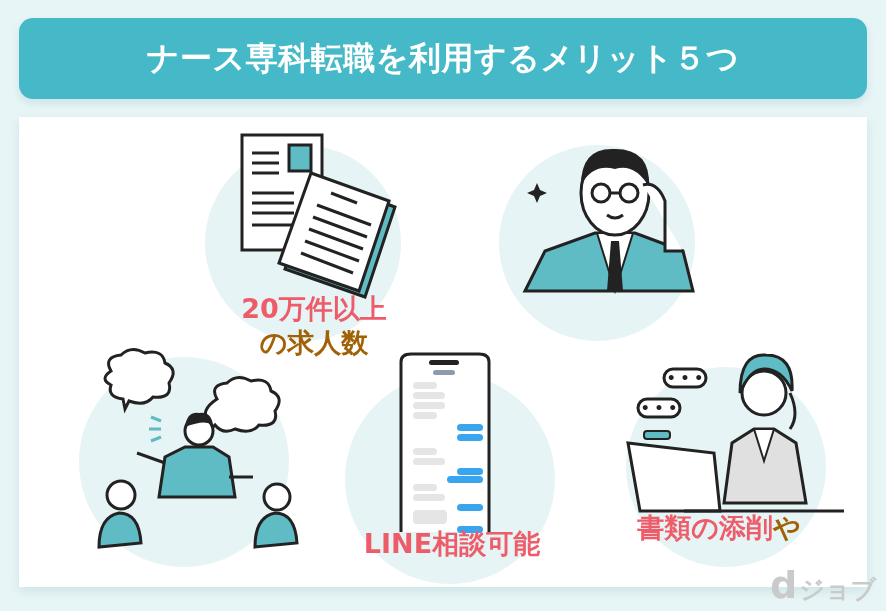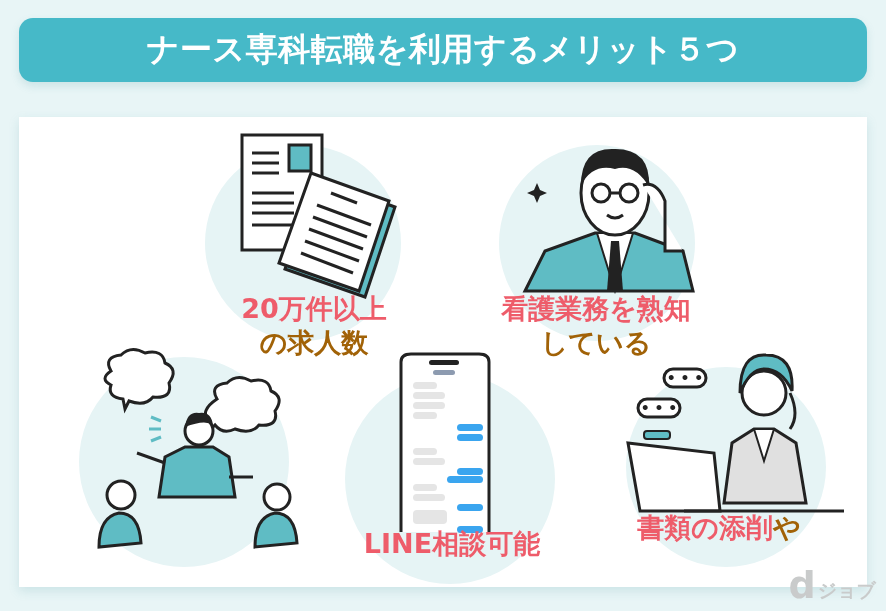--- a/index.html
+++ b/index.html
@@ -1,28 +1,28 @@
 <!DOCTYPE html>
 <html><head>
 <meta charset="utf-8">
 <style>
   html,body{margin:0;padding:0;}
   body{width:886px;height:611px;background:#e8f5f6;position:relative;overflow:hidden;font-family:"DejaVu Sans",sans-serif;}
-  .banner{position:absolute;left:19px;top:18px;width:848px;height:64px;background:#46b9c8;border-radius:14px;box-shadow:0 4px 8px rgba(70,150,160,0.18);display:flex;align-items:center;justify-content:center;}
+  .banner{position:absolute;left:19px;top:18px;width:848px;height:81px;background:#46b9c8;border-radius:14px;box-shadow:0 4px 8px rgba(70,150,160,0.18);display:flex;align-items:center;justify-content:center;}
   .banner-title{color:#fff;font-weight:bold;font-size:32px;letter-spacing:0.5px;}
   .panel{position:absolute;left:19px;top:117px;width:848px;height:470px;background:#fff;box-shadow:0 4px 10px rgba(70,150,160,0.18);}
   .item{position:absolute;}
   .circle{position:absolute;border-radius:50%;background:#e6f4f5;}
   .label{position:absolute;text-align:center;font-weight:bold;font-size:27px;line-height:34px;white-space:nowrap;}
   .red{color:#ee5c6a;}
   .dark{color:#a16207;}
   svg{position:absolute;overflow:visible;}
   .logo{position:absolute;right:10px;bottom:8px;display:flex;align-items:flex-end;color:#c9cbcb;font-weight:bold;}
   .logo .d{font-size:38px;line-height:36px;}
-  .logo .j{font-size:19px;line-height:26px;margin-left:2px;}
+  .logo .j{font-size:25px;line-height:26px;margin-left:2px;}
 </style>
 </head>
 <body>
 
 <div class="banner">
   <span class="banner-title">ナース専科転職を利用するメリット５つ</span>
 </div>
 
 <div class="panel">
 
@@ -65,24 +65,20 @@
       <polygon points="96,100 104,100 108,150 92,150" fill="#222"></polygon>
       <ellipse cx="100" cy="52" rx="34" ry="42" fill="#fff" stroke="#222" stroke-width="3"></ellipse>
       <path d="M66,44 Q66,6 100,8 Q136,8 134,46 Q120,22 100,28 Q78,22 66,44Z" fill="#222"></path>
       <circle cx="86" cy="52" r="9" fill="none" stroke="#222" stroke-width="3"></circle>
       <circle cx="114" cy="52" r="9" fill="none" stroke="#222" stroke-width="3"></circle>
       <line x1="95" y1="52" x2="105" y2="52" stroke="#222" stroke-width="3"></line>
       <path d="M92,74 Q100,80 108,74" fill="none" stroke="#222" stroke-width="3"></path>
       <path d="M128,44 Q142,40 150,60 L150,110 L168,110" fill="#fff" stroke="#222" stroke-width="3"></path>
       <path d="M22,42 l3,7 l7,3 l-7,3 l-3,7 l-3,-7 l-7,-3 l7,-3z" fill="#222"></path>
     </svg>
-    <div class="label" style="left:0;top:175px;width:250px;">
-      <div class="red">看護業務を熟知</div>
-      <div class="dark">している</div>
-    </div>
   </div>
 
   <div class="item" style="left:50px;top:230px;width:240px;height:240px;">
     <div class="circle" style="left:10px;top:10px;width:210px;height:210px;"></div>
     <svg width="240" height="200" style="left:0;top:0;">
       <path d="M42,24 q-8,-14 10,-16 q10,-10 24,-2 q18,-4 20,10 q14,6 4,20 q4,16 -16,14 q-8,10 -24,4 l-4,8 l-2,-10 q-16,-2 -12,-14 q-12,-6 0,-14z" fill="#fff" stroke="#222" stroke-width="3"></path>
       <path d="M148,52 q-8,-14 10,-16 q10,-10 24,-2 q18,-4 20,10 q14,6 4,20 q4,16 -16,14 q-8,10 -24,4 q-12,6 -20,-4 l-8,8 l2,-12 q-10,-10 8,-22z" fill="#fff" stroke="#222" stroke-width="3"></path>
       <g stroke="#5fbcc4" stroke-width="3">
           <line x1="82" y1="70" x2="92" y2="74"></line>
           <line x1="80" y1="82" x2="92" y2="82"></line>

